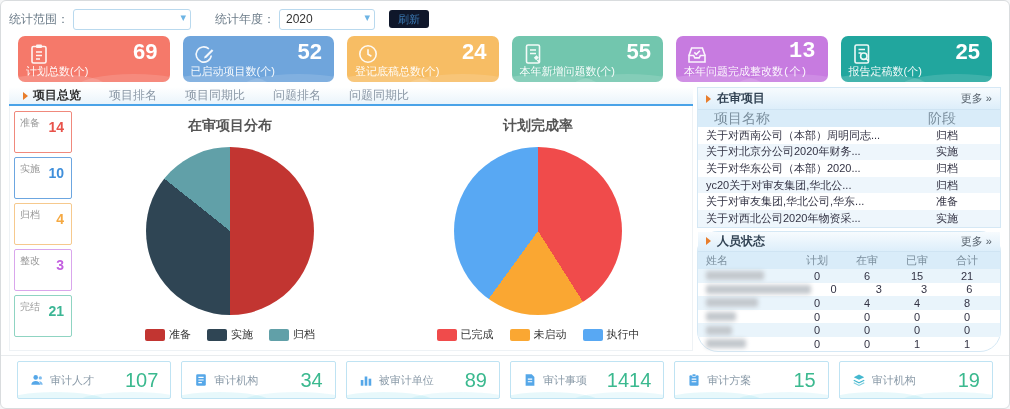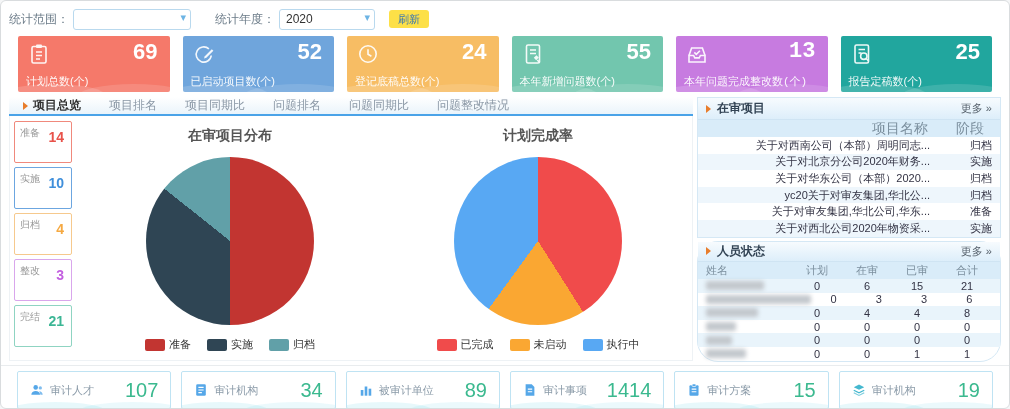--- a/index.html
+++ b/index.html
@@ -5,24 +5,24 @@
   html,body{margin:0;padding:0;background:#f5f6f7;font-family:"Liberation Sans","DejaVu Sans",sans-serif;}
   *{box-sizing:border-box;}
   .page{position:relative;width:1010px;height:409px;background:#fff;border:1px solid #d9dcde;border-radius:6px;overflow:hidden;}
   
   .topbar{display:flex;align-items:center;height:30px;padding:6px 8px 0 8px;font-size:12px;color:#6b7b88;}
   .tb-label{margin-right:4px;white-space:nowrap;}
   .select{position:relative;display:flex;align-items:center;height:21px;background:#fff;border:1px solid #b9d9ee;border-radius:3px;padding:0 18px 0 6px;color:#333;font-size:12px;}
   .select .chev{position:absolute;right:4px;top:1px;color:#6db4e4;font-size:11px;}
   .sel-range{width:118px;margin-right:24px;}
   .sel-year{width:96px;margin-right:14px;}
-  .refresh-btn{height:18px;padding:0 9px;background:#fde047;border:none;border-radius:3px;color:#3a77b0;font-size:11px;line-height:18px;cursor:pointer;}
+  .refresh-btn{height:18px;padding:0 9px;background:#0f172a;border:none;border-radius:3px;color:#3a77b0;font-size:11px;line-height:18px;cursor:pointer;}
   
   .stat-row{display:flex;gap:13px;padding:5px 17px 0 17px;}
-  .stat-card{position:relative;flex:1;height:56px;border-radius:2px;color:#fff;overflow:hidden;padding:4px 10px 4px 8px;cursor:pointer;}
+  .stat-card{position:relative;flex:1;height:46px;border-radius:7px;color:#fff;overflow:hidden;padding:4px 10px 4px 8px;cursor:pointer;}
   .stat-card:before{content:"";position:absolute;left:-12%;bottom:-16px;width:70%;height:24px;background:rgba(255,255,255,.16);border-radius:50%;}
   .stat-card:after{content:"";position:absolute;right:-14%;bottom:-18px;width:75%;height:26px;background:rgba(255,255,255,.13);border-radius:50%;}
   .stat-icon{position:absolute;left:9px;top:6px;width:24px;height:24px;opacity:.92;}
   .stat-icon svg{width:24px;height:24px;}
   .stat-value{position:absolute;right:12px;top:3px;font-size:22px;font-weight:bold;}
   .stat-label{position:absolute;left:8px;bottom:3px;font-size:11px;opacity:.95;white-space:nowrap;}
   
   .main{display:flex;gap:4px;padding:5px 8px 0 8px;height:269px;}
   .left-panel{flex:1;display:flex;flex-direction:column;min-width:0;}
   .tabbar{display:flex;align-items:flex-start;height:19px;background:linear-gradient(#ffffff,#eaf4fb);border-bottom:2px solid #4aa3e8;font-size:12px;}
@@ -159,23 +159,20 @@
           </div>
           <div class="tab">
             <span>项目同期比</span>
           </div>
           <div class="tab">
             <span>问题排名</span>
           </div>
           <div class="tab">
             <span>问题同期比</span>
           </div>
-          <div class="tab">
-            <span>问题整改情况</span>
-          </div>
         </div>
       <div class="tab-content">
         <div class="stage-col" id="stage-col">
             <div class="stage-card" style="border-color: rgb(240, 137, 124);">
               <span class="stage-label">准备</span>
               <span class="stage-value" style="color: rgb(232, 82, 74);">14</span>
             </div>
             <div class="stage-card" style="border-color: rgb(108, 166, 224);">
               <span class="stage-label">实施</span>
               <span class="stage-value" style="color: rgb(63, 143, 219);">10</span>
@@ -228,21 +225,21 @@
                   <span class="legend-swatch" style="background: rgb(88, 168, 243);"></span>
                   <span>执行中</span>
                 </span>
               </div>
           </div>
         </div>
       </div>
     </div>
 
     <div class="right-col">
-      <div class="panel" style="height:172px;text-align:right;">
+      <div class="panel" style="height:172px;">
         <div class="panel-hd">
           <span class="arrow-r"></span>
           <span class="panel-title">在审项目</span>
           <span class="more-link">更多 »</span>
         </div>
         <div class="prj-head">
           <span class="c-name">项目名称</span>
           <span class="c-stage">阶段</span>
         </div>
         <div id="prj-rows">

